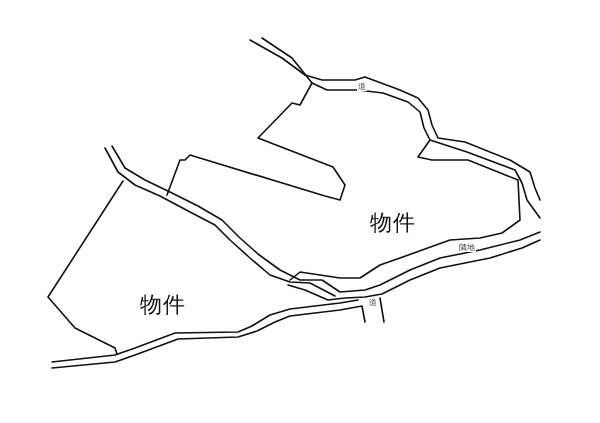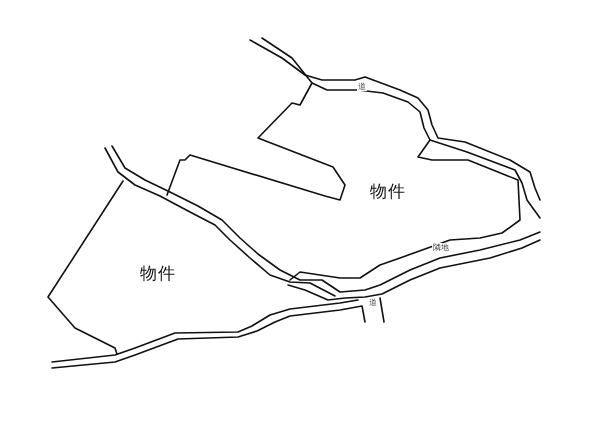--- a/index.html
+++ b/index.html
@@ -1,19 +1,19 @@
 <!DOCTYPE html>
 <html><head>
   <meta charset="utf-8">
   <style>
     html, body { margin: 0; padding: 0; background: #ffffff; }
     #canvas { position: relative; width: 600px; height: 423px; background: #ffffff; overflow: hidden; }
     svg { position: absolute; left: 0; top: 0; }
     .line { fill: none; stroke: #111111; stroke-width: 1.6; stroke-linejoin: round; stroke-linecap: round; }
-    .label-big { position: absolute; font-family: "DejaVu Sans", sans-serif; font-size: 17px; color: #111111; letter-spacing: 1px; }
+    .label-big { position: absolute; font-family: "DejaVu Sans", sans-serif; font-size: 22px; color: #111111; letter-spacing: 1px; margin-top: 28px; }
     .label-small { position: absolute; font-family: "DejaVu Sans", sans-serif; font-size: 8px; color: #444444; background: #ffffff; padding: 0 1px; line-height: 9px; }
   </style>
 </head>
 <body>
 
 <div id="canvas">
   <svg width="600" height="423" viewBox="0 0 600 423">
 
     <polyline class="line" points="250,40 282,58 305,75 322,80 355,80 365,77 400,90 418,98 428,110 432,125 438,138 465,142 510,160 530,172 535,188 540,200"></polyline>
     <polyline class="line" points="262,38 292,58 312,83 327,90 358,90 383,93 408,102 420,112 424,128 430,140 467,152 515,170 522,183 527,200 540,218"></polyline>
@@ -29,14 +29,14 @@
     <polyline class="line" points="52,368 115,362 135,355 178,339 238,337 257,331 275,322 290,316 340,310 362,306 365,322"></polyline>
     <polyline class="line" points="380,298 384,322"></polyline>
 
     <polyline class="line" points="123,181 48,297 75,328 115,348 117,354"></polyline>
   </svg>
 
   <div class="label-big" style="left:370px; top:180px;">物件</div>
   <div class="label-big" style="left:140px; top:262px;">物件</div>
   <div class="label-small" style="left:357px; top:82px;">道</div>
   <div class="label-small" style="left:368px; top:298px;">道</div>
-  <div class="label-small" style="left:432px; top:243px;">隣地</div>
+  <div class="label-small" style="left:458px; top:243px;">隣地</div>
 </div>
 
 </body></html>

